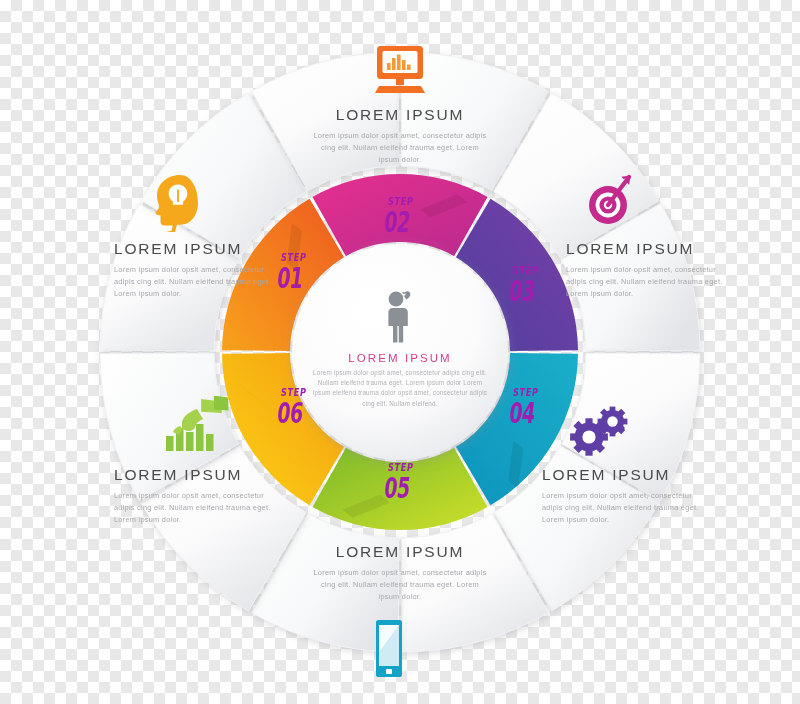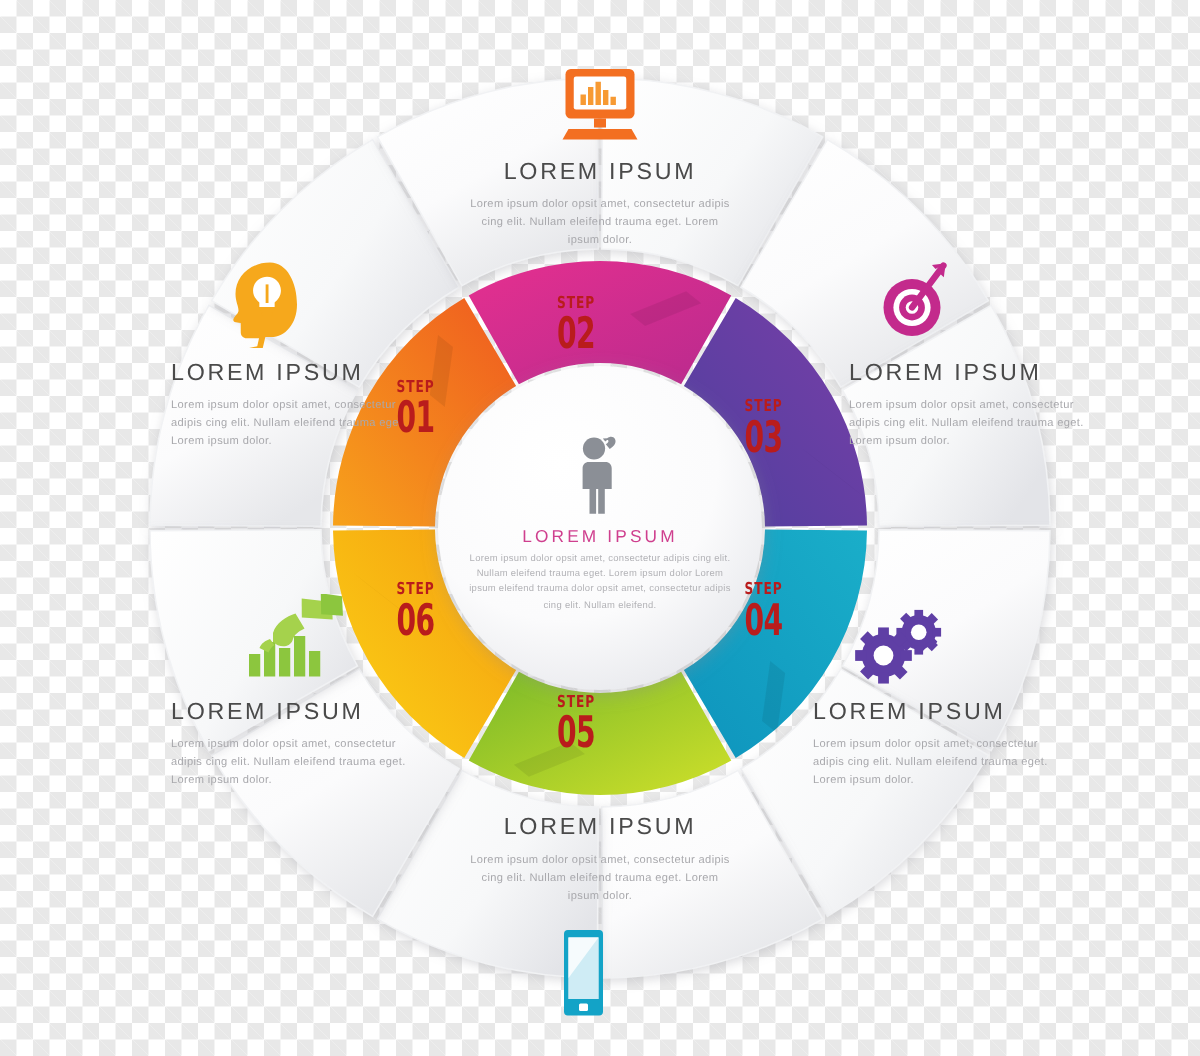--- a/index.html
+++ b/index.html
@@ -34,21 +34,21 @@
   
   .center-text{position:absolute;width:176px;text-align:center;}
   .center-title{
     font-size:11.5px;letter-spacing:2.1px;color:#cf3f8e;font-weight:400;
   }
   .center-body{
     font-size:6.3px;color:#b2b2b6;line-height:1.62;margin-top:4px;letter-spacing:.2px;
   }
 
   
-  .step-lab{position:absolute;text-align:center;color:#b91c1c;}
+  .step-lab{position:absolute;text-align:right;color:#a21caf;font-style:italic;}
   .step-word{
     font-size:11px;letter-spacing:.8px;font-weight:700;line-height:1;
     font-family:"DejaVu Sans Condensed","Liberation Sans",sans-serif;
     transform:scaleX(.82);
   }
   .step-num{
     font-size:29px;font-weight:700;line-height:1.04;letter-spacing:-.5px;
     font-family:"DejaVu Sans Condensed","Liberation Sans",sans-serif;
     transform:scaleX(.72);
   }

